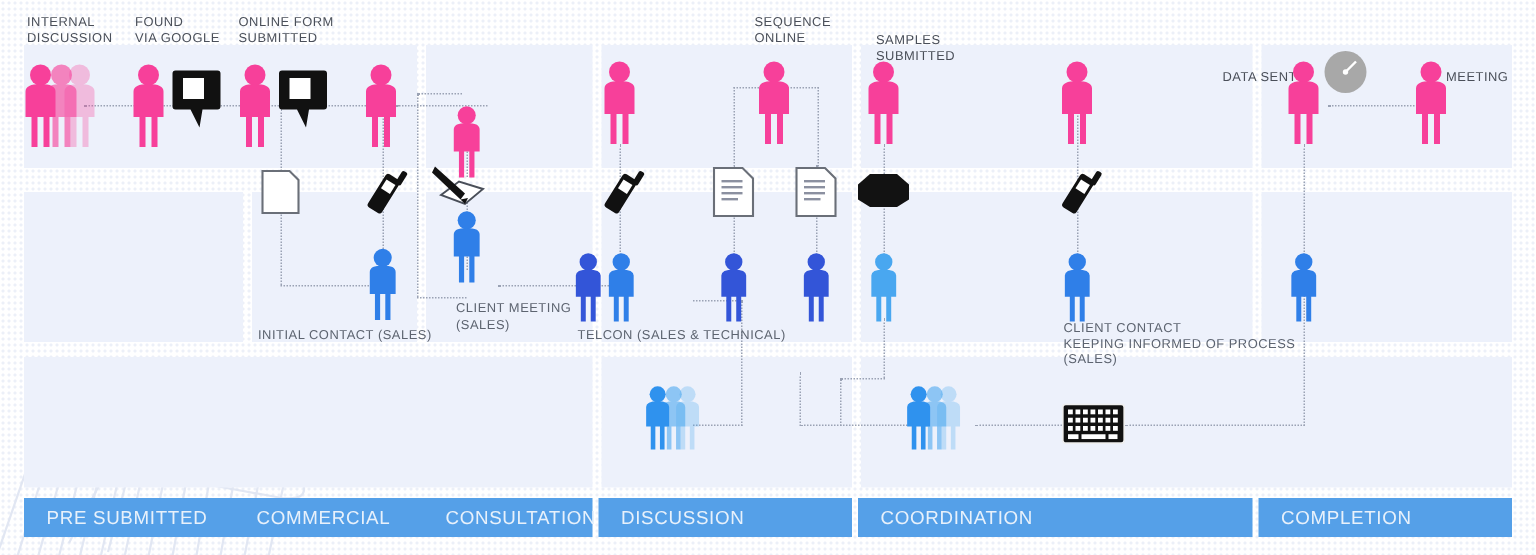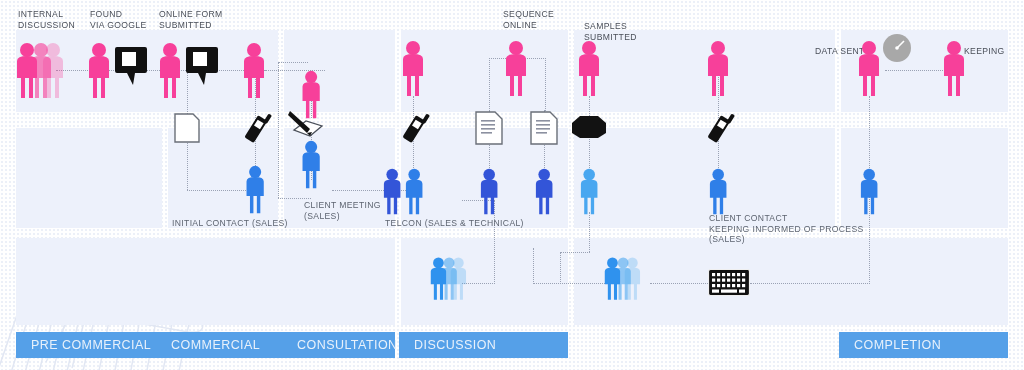--- a/index.html
+++ b/index.html
@@ -164,21 +164,21 @@
 DISCUSSION</div>
   <div class="cap top" style="left:90px; top:9px;">FOUND
 VIA GOOGLE</div>
   <div class="cap top" style="left:159px; top:9px;">ONLINE FORM
 SUBMITTED</div>
   <div class="cap top" style="left:503px; top:9px;">SEQUENCE
 ONLINE</div>
   <div class="cap top" style="left:584px; top:9px;margin-top:12px;">SAMPLES
 SUBMITTED</div>
   <div class="cap top" style="left:815px; top:46px;">DATA SENT</div>
-  <div class="cap top" style="left:964px; top:46px;">KEEPING</div>
+  <div class="cap top" style="left:964px; top:46px;">MEETING</div>
 
   <div class="cap" style="left:172px; top:218px;">INITIAL CONTACT (SALES)</div>
   <div class="cap" style="left:304px; top:200px;">CLIENT MEETING
 (SALES)</div>
   <div class="cap" style="left:385px; top:218px;">TELCON (SALES &amp; TECHNICAL)</div>
   <div class="cap" style="left:709px; top:213px;">CLIENT CONTACT
 KEEPING INFORMED OF PROCESS
 (SALES)</div>
 
   <svg class="fig" style="left:16px; top:42px;" width="60" height="58" viewBox="0 0 60 58">
@@ -442,28 +442,31 @@
     </g>
   </svg>
 
   <svg class="icon" style="left:881px; top:32px;" width="32" height="32" viewBox="0 0 32 32">
     <circle cx="16" cy="16" r="14" fill="#a8a8a8"></circle>
     <path d="M16 16 L23 9" stroke="#ffffff" stroke-width="1.6"></path>
     <circle cx="16" cy="16" r="1.8" fill="#ffffff"></circle>
   </svg>
 
   <div class="phase" style="left:16px;  top:332px; width:140px;">
-    <span>PRE COMMERCIAL</span>
+    <span>PRE SUBMITTED</span>
   </div>
   <div class="phase" style="left:156px; top:332px; width:130px;">
     <span>COMMERCIAL</span>
   </div>
   <div class="phase" style="left:282px; top:332px; width:113px;">
     <span>CONSULTATION</span>
   </div>
   <div class="phase" style="left:399px; top:332px; width:169px;">
     <span>DISCUSSION</span>
   </div>
+  <div class="phase" style="left:572px; top:332px; width:263px;">
+    <span>COORDINATION</span>
+  </div>
   <div class="phase" style="left:839px; top:332px; width:169px;">
     <span>COMPLETION</span>
   </div>
 
 </div>
 
 </body></html>

